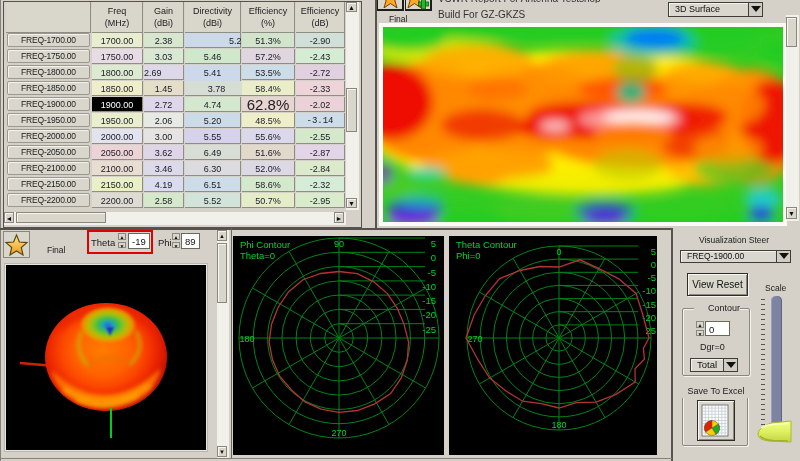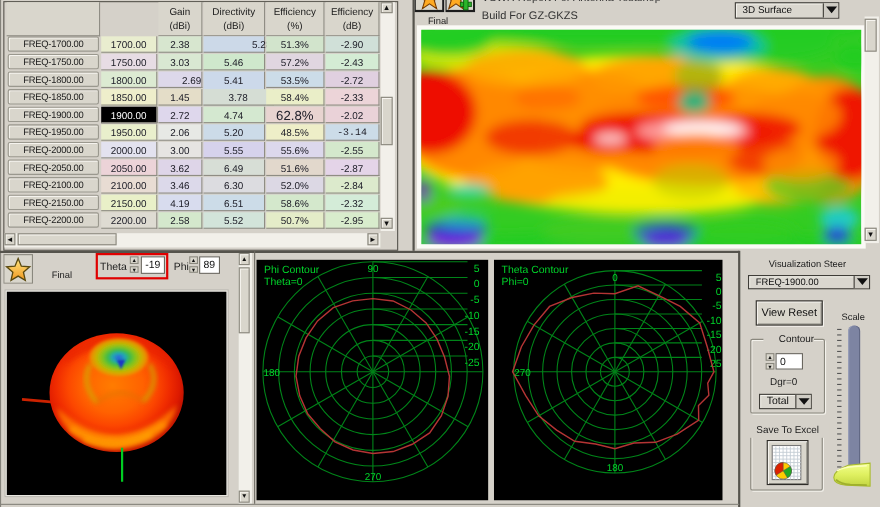--- a/index.html
+++ b/index.html
@@ -1,50 +1,51 @@
 <!DOCTYPE html>
 <html><head><meta charset="utf-8"><style>html,body{margin:0;padding:0;width:800px;height:461px;overflow:hidden;background:#d5d1c9;font-family:"Liberation Sans",sans-serif;}
 div{position:absolute;box-sizing:border-box;}
 </style></head><body>
 <div style="left:0;top:0;width:1px;height:461px;background:#84827a;"></div>
 <div style="position:absolute;left:3px;top:1px;width:359px;height:227px;background:#d5d1c9;border:1px solid #55534c;">
     <div style="position:absolute;left:2px;top:0px;width:85px;height:31px;background:#d9d6cc;border-right:1px solid #8f8d84;border-bottom:1px solid #8f8d84;"></div>
+    <div style="position:absolute;left:88px;top:0px;width:51px;height:31px;background:#d9d6cc;border-right:1px solid #8f8d84;border-bottom:1px solid #8f8d84;text-align:center;font-size:9px;line-height:12px;color:#1b1b1b;padding-top:3px;">Freq<br>(MHz)</div>
     <div style="position:absolute;left:140px;top:0px;width:40px;height:31px;background:#d9d6cc;border-right:1px solid #8f8d84;border-bottom:1px solid #8f8d84;text-align:center;font-size:9px;line-height:12px;color:#1b1b1b;padding-top:3px;">Gain<br>(dBi)</div>
     <div style="position:absolute;left:181px;top:0px;width:56px;height:31px;background:#d9d6cc;border-right:1px solid #8f8d84;border-bottom:1px solid #8f8d84;text-align:center;font-size:9px;line-height:12px;color:#1b1b1b;padding-top:3px;">Directivity<br>(dBi)</div>
     <div style="position:absolute;left:238px;top:0px;width:53px;height:31px;background:#d9d6cc;border-right:1px solid #8f8d84;border-bottom:1px solid #8f8d84;text-align:center;font-size:9px;line-height:12px;color:#1b1b1b;padding-top:3px;">Efficiency<br>(%)</div>
     <div style="position:absolute;left:292px;top:0px;width:49px;height:31px;background:#d9d6cc;border-right:1px solid #8f8d84;border-bottom:1px solid #8f8d84;text-align:center;font-size:9px;line-height:12px;color:#1b1b1b;padding-top:3px;">Efficiency<br>(dB)</div>
     <div style="position:absolute;left:3px;top:31px;width:83px;height:14px;background:#d9d6cc;border:1px solid #9a988e;border-radius:2px;box-shadow:inset 1px 1px 0 #f5f3ee;text-align:center;font-size:8.5px;letter-spacing:-0.2px;line-height:13px;color:#1b1b1b;">FREQ-1700.00</div>
     <div style="position:absolute;left:88px;top:31px;width:51px;height:15px;background:#e9edcf;border-right:1px solid #8f8d84;border-bottom:1px solid #8f8d84;text-align:center;font-size:9px;line-height:16px;color:#20202a;">1700.00</div>
     <div style="position:absolute;left:140px;top:31px;width:40px;height:15px;background:#d7e6cf;border-right:1px solid #8f8d84;border-bottom:1px solid #8f8d84;text-align:center;font-size:9px;line-height:16px;color:#20202a;">2.38</div>
     <div style="position:absolute;left:181px;top:31px;width:56px;height:15px;background:#ccd9e8;border-right:1px solid #8f8d84;border-bottom:1px solid #8f8d84;text-align:center;font-size:9px;line-height:16px;color:#20202a;padding-left:44px;">5.28</div>
     <div style="position:absolute;left:238px;top:31px;width:53px;height:15px;background:#d2e4cc;border-right:1px solid #8f8d84;border-bottom:1px solid #8f8d84;text-align:center;font-size:9px;line-height:16px;color:#20202a;">51.3%</div>
     <div style="position:absolute;left:292px;top:31px;width:49px;height:15px;background:#d0e0d8;border-right:1px solid #8f8d84;border-bottom:1px solid #8f8d84;text-align:center;font-size:9px;line-height:16px;color:#20202a;">-2.90</div>
     <div style="position:absolute;left:3px;top:47px;width:83px;height:14px;background:#d9d6cc;border:1px solid #9a988e;border-radius:2px;box-shadow:inset 1px 1px 0 #f5f3ee;text-align:center;font-size:8.5px;letter-spacing:-0.2px;line-height:13px;color:#1b1b1b;">FREQ-1750.00</div>
     <div style="position:absolute;left:88px;top:47px;width:51px;height:15px;background:#e7dce4;border-right:1px solid #8f8d84;border-bottom:1px solid #8f8d84;text-align:center;font-size:9px;line-height:16px;color:#20202a;">1750.00</div>
     <div style="position:absolute;left:140px;top:47px;width:40px;height:15px;background:#d9e8d2;border-right:1px solid #8f8d84;border-bottom:1px solid #8f8d84;text-align:center;font-size:9px;line-height:16px;color:#20202a;">3.03</div>
     <div style="position:absolute;left:181px;top:47px;width:56px;height:15px;background:#cfe8cc;border-right:1px solid #8f8d84;border-bottom:1px solid #8f8d84;text-align:center;font-size:9px;line-height:16px;color:#20202a;">5.46</div>
     <div style="position:absolute;left:238px;top:47px;width:53px;height:15px;background:#e0d6e0;border-right:1px solid #8f8d84;border-bottom:1px solid #8f8d84;text-align:center;font-size:9px;line-height:16px;color:#20202a;">57.2%</div>
     <div style="position:absolute;left:292px;top:47px;width:49px;height:15px;background:#d4ecd4;border-right:1px solid #8f8d84;border-bottom:1px solid #8f8d84;text-align:center;font-size:9px;line-height:16px;color:#20202a;">-2.43</div>
     <div style="position:absolute;left:3px;top:63px;width:83px;height:14px;background:#d9d6cc;border:1px solid #9a988e;border-radius:2px;box-shadow:inset 1px 1px 0 #f5f3ee;text-align:center;font-size:8.5px;letter-spacing:-0.2px;line-height:13px;color:#1b1b1b;">FREQ-1800.00</div>
     <div style="position:absolute;left:88px;top:63px;width:51px;height:15px;background:#dcead2;border-right:1px solid #8f8d84;border-bottom:1px solid #8f8d84;text-align:center;font-size:9px;line-height:16px;color:#20202a;">1800.00</div>
-    <div style="position:absolute;left:140px;top:63px;width:40px;height:15px;background:#ddd8ea;border-right:1px solid #8f8d84;border-bottom:1px solid #8f8d84;text-align:right;font-size:9px;line-height:16px;color:#20202a;">2.69</div>
+    <div style="position:absolute;left:140px;top:63px;width:40px;height:15px;background:#ddd8ea;border-right:1px solid #8f8d84;border-bottom:1px solid #8f8d84;text-align:left;font-size:9px;line-height:16px;color:#20202a;">2.69</div>
     <div style="position:absolute;left:181px;top:63px;width:56px;height:31px;background:#ccd9ea;border-right:1px solid #8f8d84;border-bottom:1px solid #8f8d84;text-align:center;font-size:9px;line-height:16px;color:#20202a;">5.41</div>
     <div style="position:absolute;left:238px;top:63px;width:53px;height:15px;background:#ccdce8;border-right:1px solid #8f8d84;border-bottom:1px solid #8f8d84;text-align:center;font-size:9px;line-height:16px;color:#20202a;">53.5%</div>
     <div style="position:absolute;left:292px;top:63px;width:49px;height:15px;background:#e0d0e0;border-right:1px solid #8f8d84;border-bottom:1px solid #8f8d84;text-align:center;font-size:9px;line-height:16px;color:#20202a;">-2.72</div>
     <div style="position:absolute;left:3px;top:79px;width:83px;height:14px;background:#d9d6cc;border:1px solid #9a988e;border-radius:2px;box-shadow:inset 1px 1px 0 #f5f3ee;text-align:center;font-size:8.5px;letter-spacing:-0.2px;line-height:13px;color:#1b1b1b;">FREQ-1850.00</div>
     <div style="position:absolute;left:88px;top:79px;width:51px;height:15px;background:#eeeecb;border-right:1px solid #8f8d84;border-bottom:1px solid #8f8d84;text-align:center;font-size:9px;line-height:16px;color:#20202a;">1850.00</div>
     <div style="position:absolute;left:140px;top:79px;width:40px;height:15px;background:#e4ddc8;border-right:1px solid #8f8d84;border-bottom:1px solid #8f8d84;text-align:center;font-size:9px;line-height:16px;color:#20202a;">1.45</div>
     <div style="position:absolute;left:181px;top:79px;width:64px;height:15px;background:#d5ddd4;border-right:1px solid #8f8d84;border-bottom:1px solid #8f8d84;text-align:center;font-size:9px;line-height:16px;color:#20202a;">3.78</div>
     <div style="position:absolute;left:238px;top:79px;width:53px;height:15px;background:#eaeec8;border-right:1px solid #8f8d84;border-bottom:1px solid #8f8d84;text-align:center;font-size:9px;line-height:16px;color:#20202a;">58.4%</div>
     <div style="position:absolute;left:292px;top:79px;width:49px;height:15px;background:#ecd4d8;border-right:1px solid #8f8d84;border-bottom:1px solid #8f8d84;text-align:center;font-size:9px;line-height:16px;color:#20202a;">-2.33</div>
     <div style="position:absolute;left:3px;top:95px;width:83px;height:14px;background:#d9d6cc;border:1px solid #9a988e;border-radius:2px;box-shadow:inset 1px 1px 0 #f5f3ee;text-align:center;font-size:8.5px;letter-spacing:-0.2px;line-height:13px;color:#1b1b1b;">FREQ-1900.00</div>
     <div style="position:absolute;left:88px;top:95px;width:51px;height:15px;background:#000000;border-right:1px solid #8f8d84;border-bottom:1px solid #8f8d84;text-align:center;font-size:9px;line-height:16px;color:#ffffff;">1900.00</div>
     <div style="position:absolute;left:140px;top:95px;width:40px;height:15px;background:#ded7ec;border-right:1px solid #8f8d84;border-bottom:1px solid #8f8d84;text-align:center;font-size:9px;line-height:16px;color:#20202a;">2.72</div>
     <div style="position:absolute;left:181px;top:95px;width:56px;height:15px;background:#d4e8d0;border-right:1px solid #8f8d84;border-bottom:1px solid #8f8d84;text-align:center;font-size:9px;line-height:16px;color:#20202a;">4.74</div>
-    <div style="position:absolute;left:238px;top:95px;width:53px;height:15px;background:#e8d4d0;border-right:1px solid #8f8d84;border-bottom:1px solid #8f8d84;text-align:center;font-size:12px;line-height:16px;color:#20202a;">62.8%</div>
+    <div style="position:absolute;left:238px;top:95px;width:53px;height:15px;background:#e8d4d0;border-right:1px solid #8f8d84;border-bottom:1px solid #8f8d84;text-align:center;font-size:15px;line-height:16px;color:#20202a;">62.8%</div>
     <div style="position:absolute;left:292px;top:95px;width:49px;height:15px;background:#ead2d8;border-right:1px solid #8f8d84;border-bottom:1px solid #8f8d84;text-align:center;font-size:9px;line-height:16px;color:#20202a;">-2.02</div>
     <div style="position:absolute;left:3px;top:111px;width:83px;height:14px;background:#d9d6cc;border:1px solid #9a988e;border-radius:2px;box-shadow:inset 1px 1px 0 #f5f3ee;text-align:center;font-size:8.5px;letter-spacing:-0.2px;line-height:13px;color:#1b1b1b;">FREQ-1950.00</div>
     <div style="position:absolute;left:88px;top:111px;width:51px;height:15px;background:#e9efcc;border-right:1px solid #8f8d84;border-bottom:1px solid #8f8d84;text-align:center;font-size:9px;line-height:16px;color:#20202a;">1950.00</div>
     <div style="position:absolute;left:140px;top:111px;width:40px;height:15px;background:#e7e9e5;border-right:1px solid #8f8d84;border-bottom:1px solid #8f8d84;text-align:center;font-size:9px;line-height:16px;color:#20202a;">2.06</div>
     <div style="position:absolute;left:181px;top:111px;width:56px;height:15px;background:#ccdbe8;border-right:1px solid #8f8d84;border-bottom:1px solid #8f8d84;text-align:center;font-size:9px;line-height:16px;color:#20202a;">5.20</div>
     <div style="position:absolute;left:238px;top:111px;width:53px;height:15px;background:#eeeec8;border-right:1px solid #8f8d84;border-bottom:1px solid #8f8d84;text-align:center;font-size:9px;line-height:16px;color:#20202a;">48.5%</div>
     <div style="position:absolute;left:292px;top:111px;width:49px;height:15px;background:#ccdce8;border-right:1px solid #8f8d84;border-bottom:1px solid #8f8d84;text-align:center;font-size:9px;line-height:16px;color:#20202a;font-family:Liberation Mono, monospace;">-3.14</div>
     <div style="position:absolute;left:3px;top:127px;width:83px;height:14px;background:#d9d6cc;border:1px solid #9a988e;border-radius:2px;box-shadow:inset 1px 1px 0 #f5f3ee;text-align:center;font-size:8.5px;letter-spacing:-0.2px;line-height:13px;color:#1b1b1b;">FREQ-2000.00</div>
     <div style="position:absolute;left:88px;top:127px;width:51px;height:15px;background:#e3e2ef;border-right:1px solid #8f8d84;border-bottom:1px solid #8f8d84;text-align:center;font-size:9px;line-height:16px;color:#20202a;">2000.00</div>
     <div style="position:absolute;left:140px;top:127px;width:40px;height:15px;background:#e6e4e2;border-right:1px solid #8f8d84;border-bottom:1px solid #8f8d84;text-align:center;font-size:9px;line-height:16px;color:#20202a;">3.00</div>

